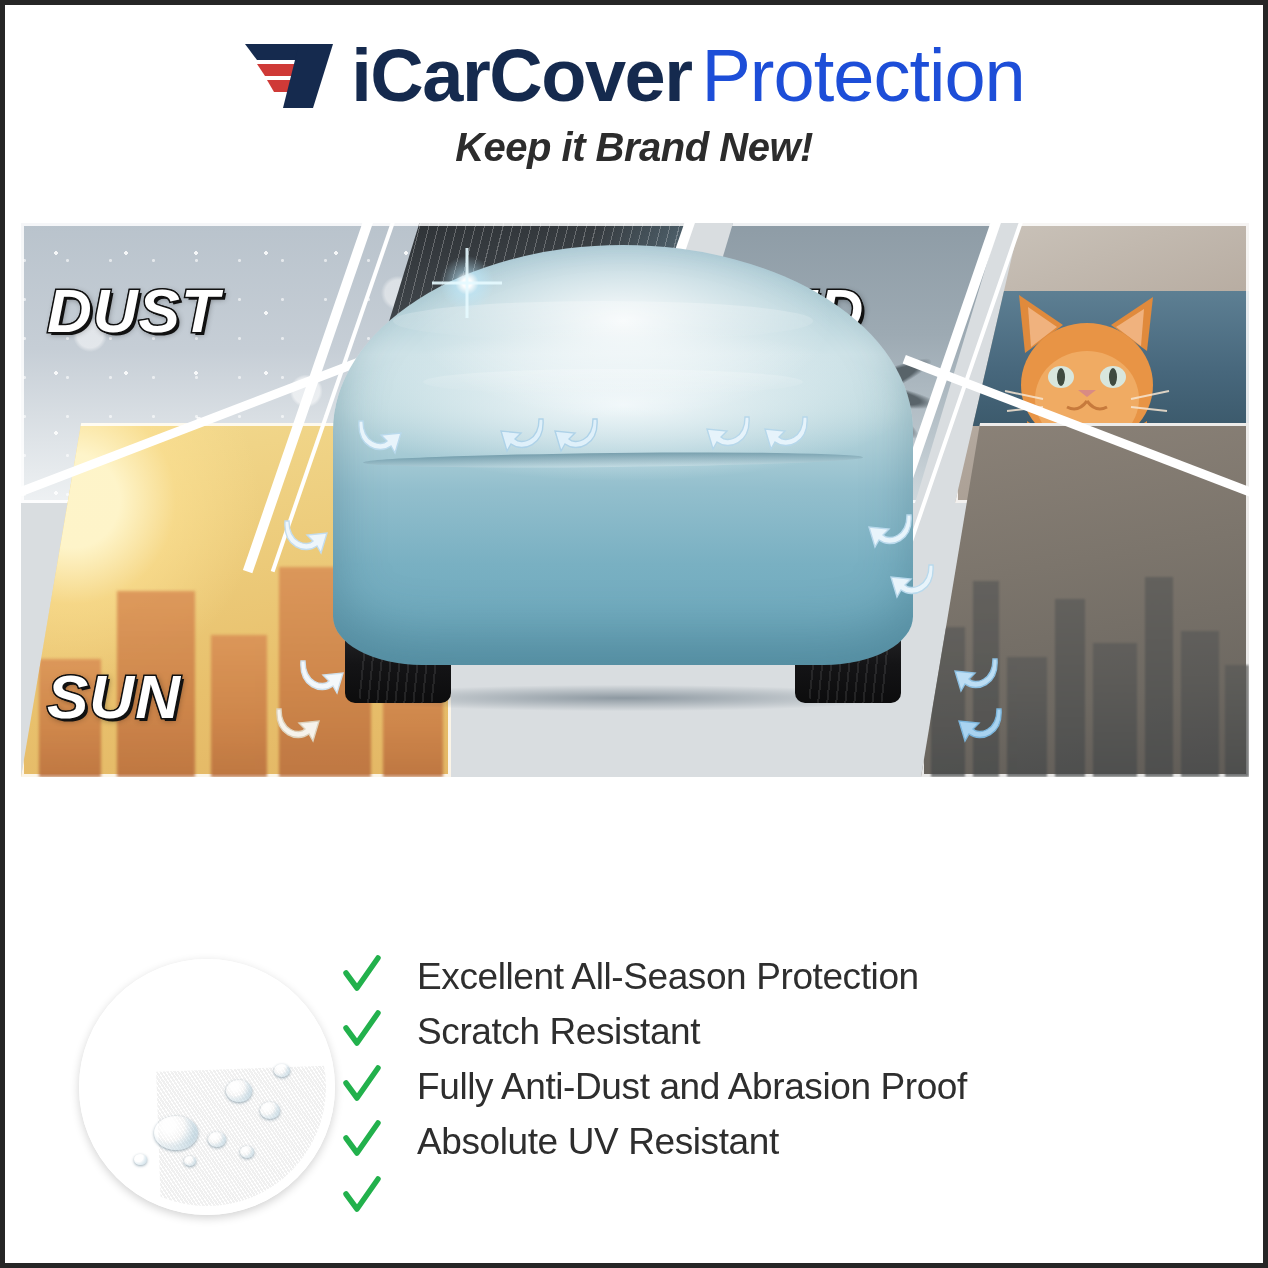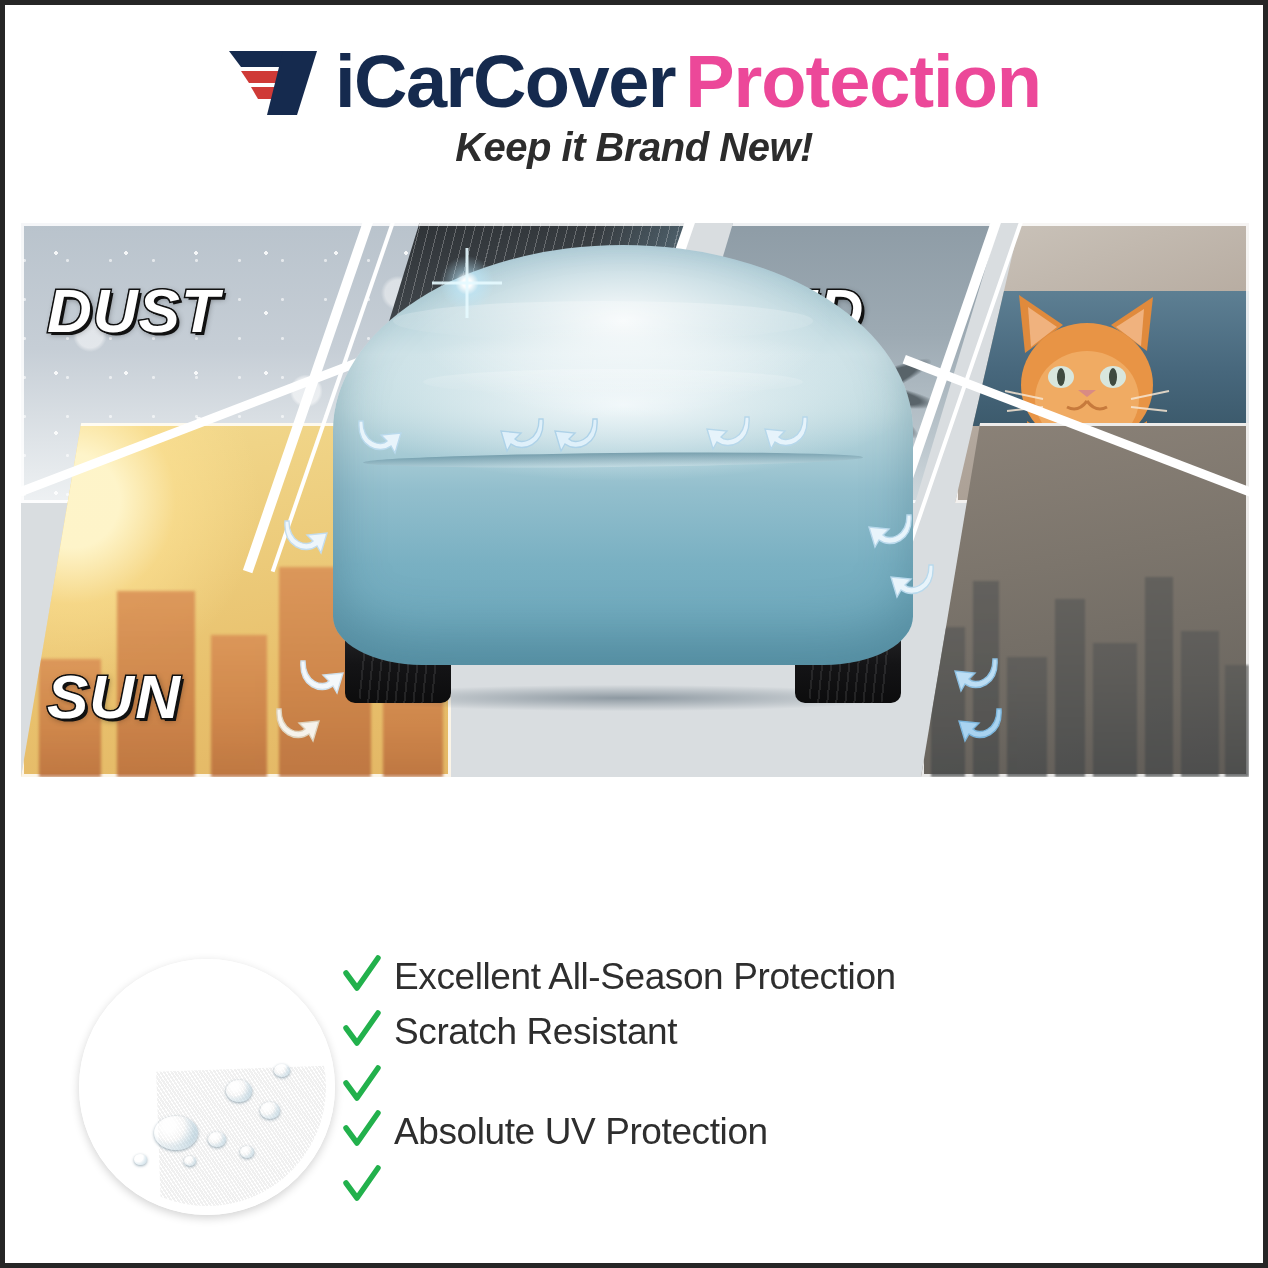--- a/index.html
+++ b/index.html
@@ -9,30 +9,30 @@
     background:#ffffff;
     border:5px solid #262626;
     overflow:hidden;
     position:relative;
   }
   .page { position:relative; width:1258px; height:1258px; background:#fff; }
 
   
   .header { padding-top:28px; text-align:center; }
   .title-row {
-    display:flex; align-items:flex-end; justify-content:center;
+    display:flex; align-items:center; justify-content:center;
     gap:10px; height:86px;
   }
   .logo-mark { width:98px; height:72px; position:relative; flex:0 0 auto; }
   .brand {
     font-size:74px; font-weight:bold; color:#152a4e;
     letter-spacing:-1.5px; line-height:1; white-space:nowrap;
   }
   .brand-suffix {
-    font-size:74px; font-weight:bold; color:#ec4899;
+    font-size:74px; font-weight:normal; color:#1d4ed8;
     letter-spacing:-1px; line-height:1; white-space:nowrap;
   }
   .tagline {
     font-size:40px; font-style:italic; font-weight:bold;
     color:#2c2c2c; margin-top:6px; letter-spacing:-0.5px;
   }
 
   
   .collage {
     position:absolute; left:16px; top:218px;
@@ -210,21 +210,21 @@
   .sparkle::after  { width:3px; height:70px; }
 
   
   .arrow { position:absolute; width:46px; height:40px; z-index:9; }
   .arrow svg { width:100%; height:100%; display:block; }
 
   
   .features {
     position:absolute; left:338px; top:944px; width:820px; z-index:10;
   }
-  .feature-row { display:flex; align-items:baseline; gap:13px; margin-bottom:5px; }
+  .feature-row { display:flex; align-items:baseline; gap:36px; margin-bottom:5px; }
   .check {
     flex:0 0 auto; width:38px; height:40px; position:relative; top:6px;
   }
   .check svg { width:100%; height:100%; display:block; }
   .feature-text {
     font-size:37px; color:#2e2e2e; line-height:1.22; letter-spacing:-0.4px;
   }
 
   
   .fabric-circle {
@@ -484,29 +484,30 @@
       </div>
       <div class="feature-text">Scratch Resistant</div>
     </div>
 
     <div class="feature-row">
       <div class="check">
         <svg viewBox="0 0 38 40">
             <path d="M3 18 L14 33 L35 3" stroke="#22b14c" stroke-width="5.5" fill="none" stroke-linecap="round" stroke-linejoin="round"></path>
           </svg>
       </div>
+      <div class="feature-text">Fully Anti-Dust and Abrasion Proof</div>
     </div>
 
     <div class="feature-row">
       <div class="check">
         <svg viewBox="0 0 38 40">
             <path d="M3 18 L14 33 L35 3" stroke="#22b14c" stroke-width="5.5" fill="none" stroke-linecap="round" stroke-linejoin="round"></path>
           </svg>
       </div>
-      <div class="feature-text">Absolute UV Protection</div>
+      <div class="feature-text">Absolute UV Resistant</div>
     </div>
 
     <div class="feature-row">
       <div class="check">
         <svg viewBox="0 0 38 40">
             <path d="M3 18 L14 33 L35 3" stroke="#22b14c" stroke-width="5.5" fill="none" stroke-linecap="round" stroke-linejoin="round"></path>
           </svg>
       </div>
     </div>
 

